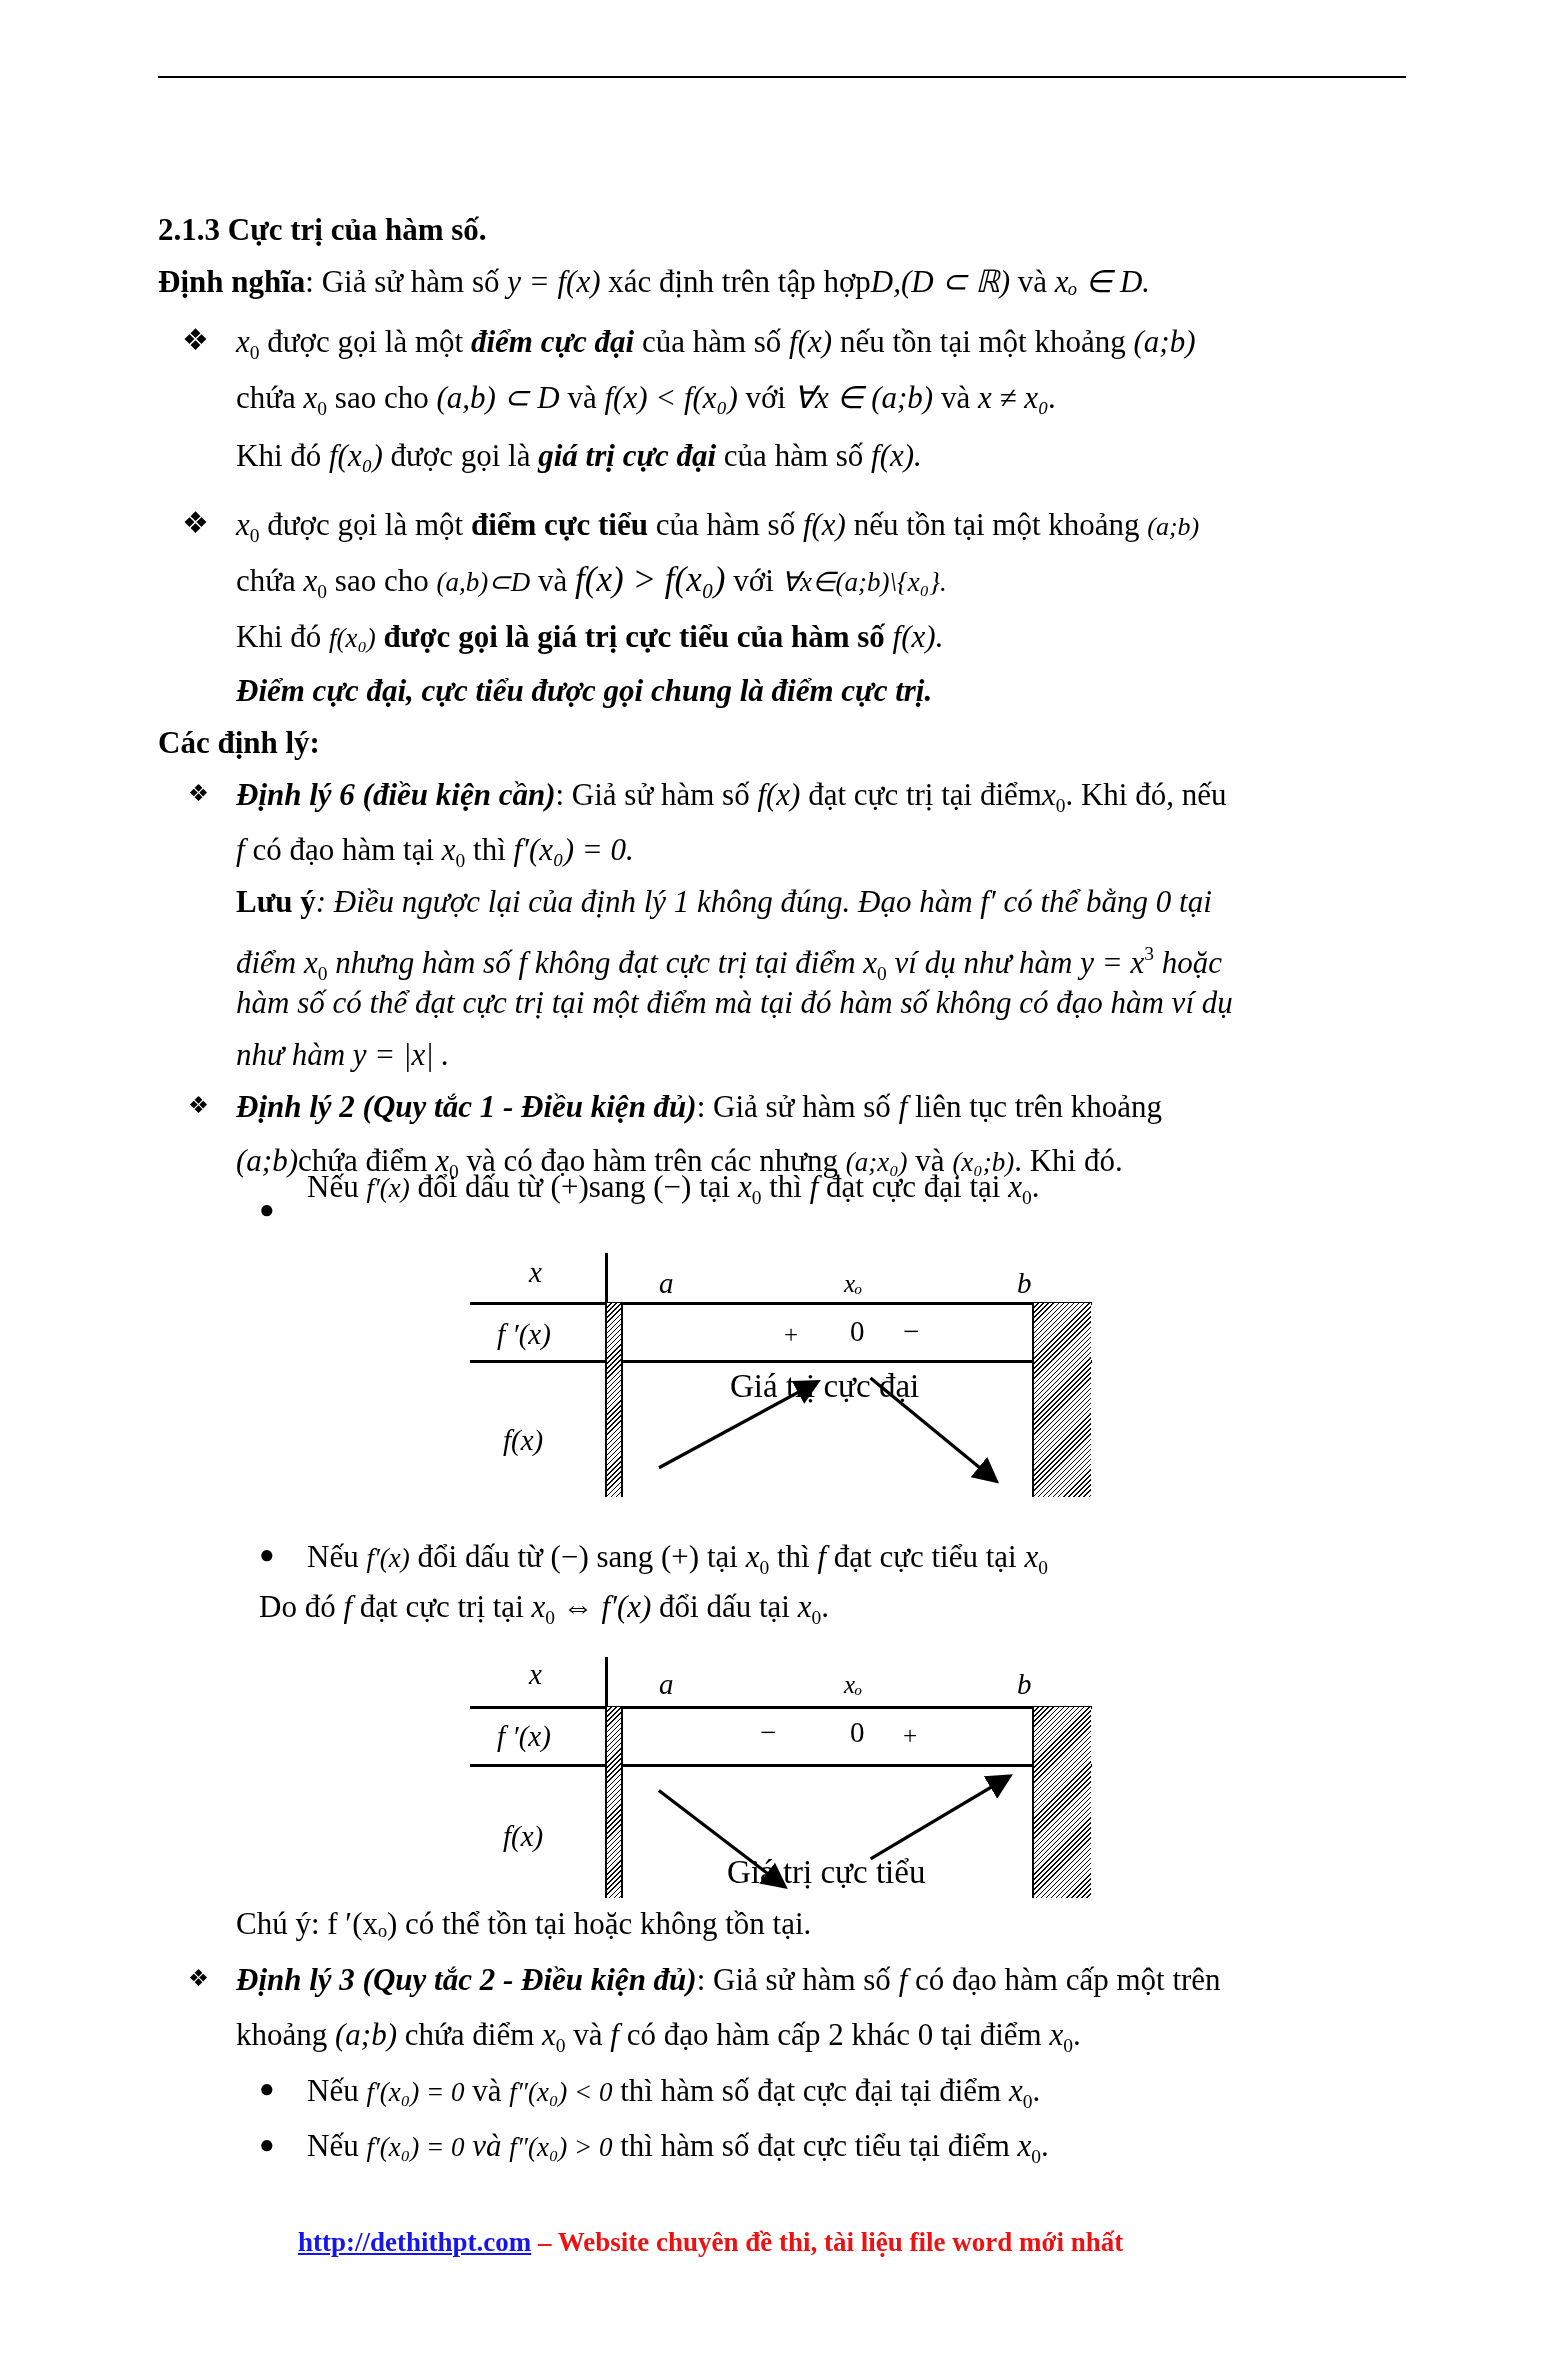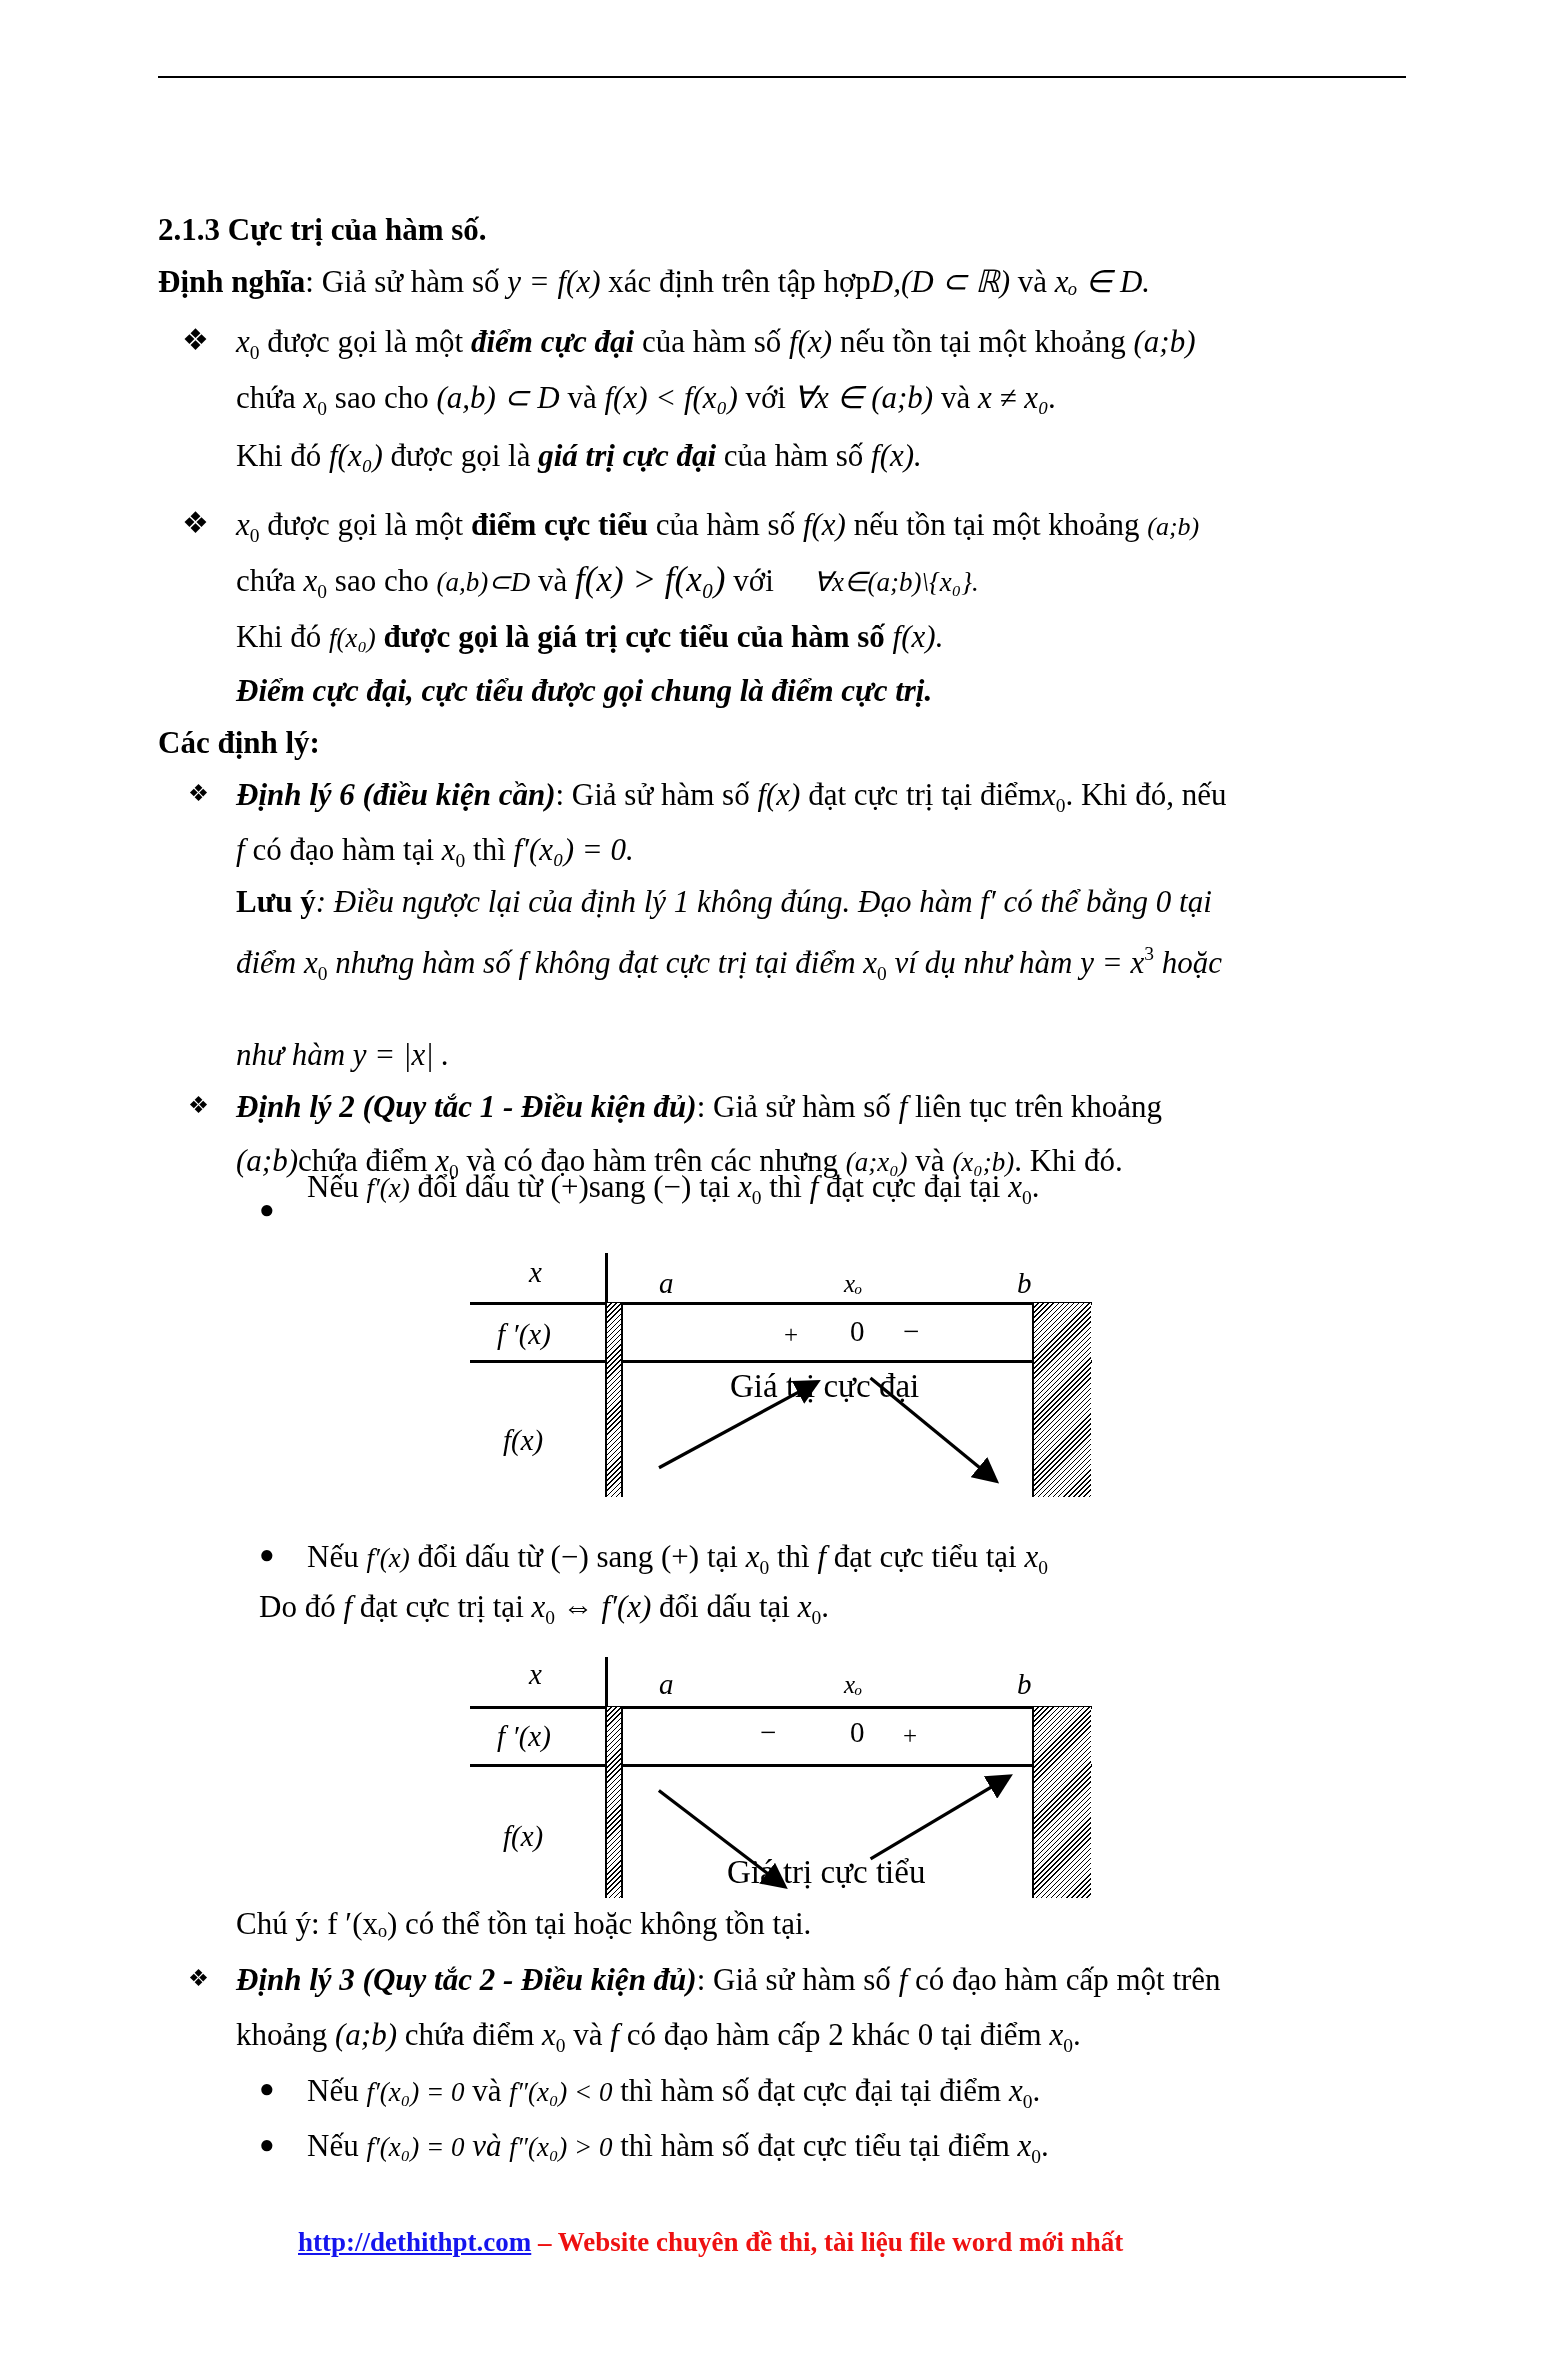--- a/index.html
+++ b/index.html
@@ -89,21 +89,21 @@
     <span class="m" style="font-size:26px;">(a;b)</span>
   </div>
   <div class="ln" style="left:236px; top:560px;">
     <span>chứa</span>
     <span class="m">x</span><span class="sub">0</span>
     <span>sao cho</span>
     <span class="m" style="font-size:27px;">(a,b)⊂D</span>
     <span>và</span>
     <span class="m" style="font-size:35px;">f(x) &gt; f(x₀)</span>
     <span>với</span>
-    <span class="m" style="font-size:27px;margin-left:32px;">∀x∈(a;b)\{x₀}.</span>
+    <span class="m" style="font-size:27px;">∀x∈(a;b)\{x₀}.</span>
   </div>
   <div class="ln bi" style="left:236px; top:671px;">Điểm cực đại, cực tiểu được gọi chung là điểm cực trị.</div>
 
   <div class="ln" style="left:236px; top:617px;">
     <span>Khi đó</span>
     <span class="m" style="font-size:27px;">f(x₀)</span>
     <span class="b">được gọi là giá trị cực tiểu của hàm số</span>
     <span class="m">f(x).</span>
   </div>
 
@@ -127,20 +127,21 @@
   </div>
   <div class="ln i" style="left:236px; top:934px;">
     <span>điểm</span>
     <span>x</span><span class="sub">0</span>
     <span>nhưng hàm số f không đạt cực trị tại điểm</span>
     <span>x</span><span class="sub">0</span>
     <span>ví dụ như hàm</span>
     <span>y = x</span><span class="sup">3</span>
     <span>hoặc</span>
   </div>
+  <div class="ln i" style="left:236px; top:983px;">hàm số có thể đạt cực trị tại một điểm mà tại đó hàm số không có đạo hàm ví dụ</div>
   <div class="ln i" style="left:236px; top:1035px;">
     <span>như hàm</span>
     <span>y = |x| .</span>
   </div>
 
   <div class="bullet-thm" style="left:188px; top:1086px;">❖</div>
   <div class="ln" style="left:236px; top:1087px;">
     <span class="bi">Định lý 2 (Quy tắc  1 - Điều kiện đủ)</span><span>: Giả sử hàm số</span>
     <span class="m">f</span>
     <span>liên tục trên khoảng</span>

